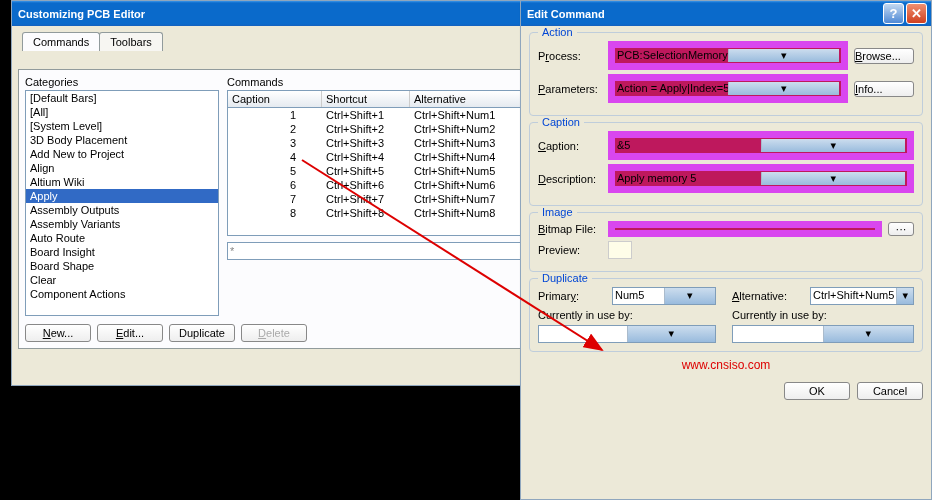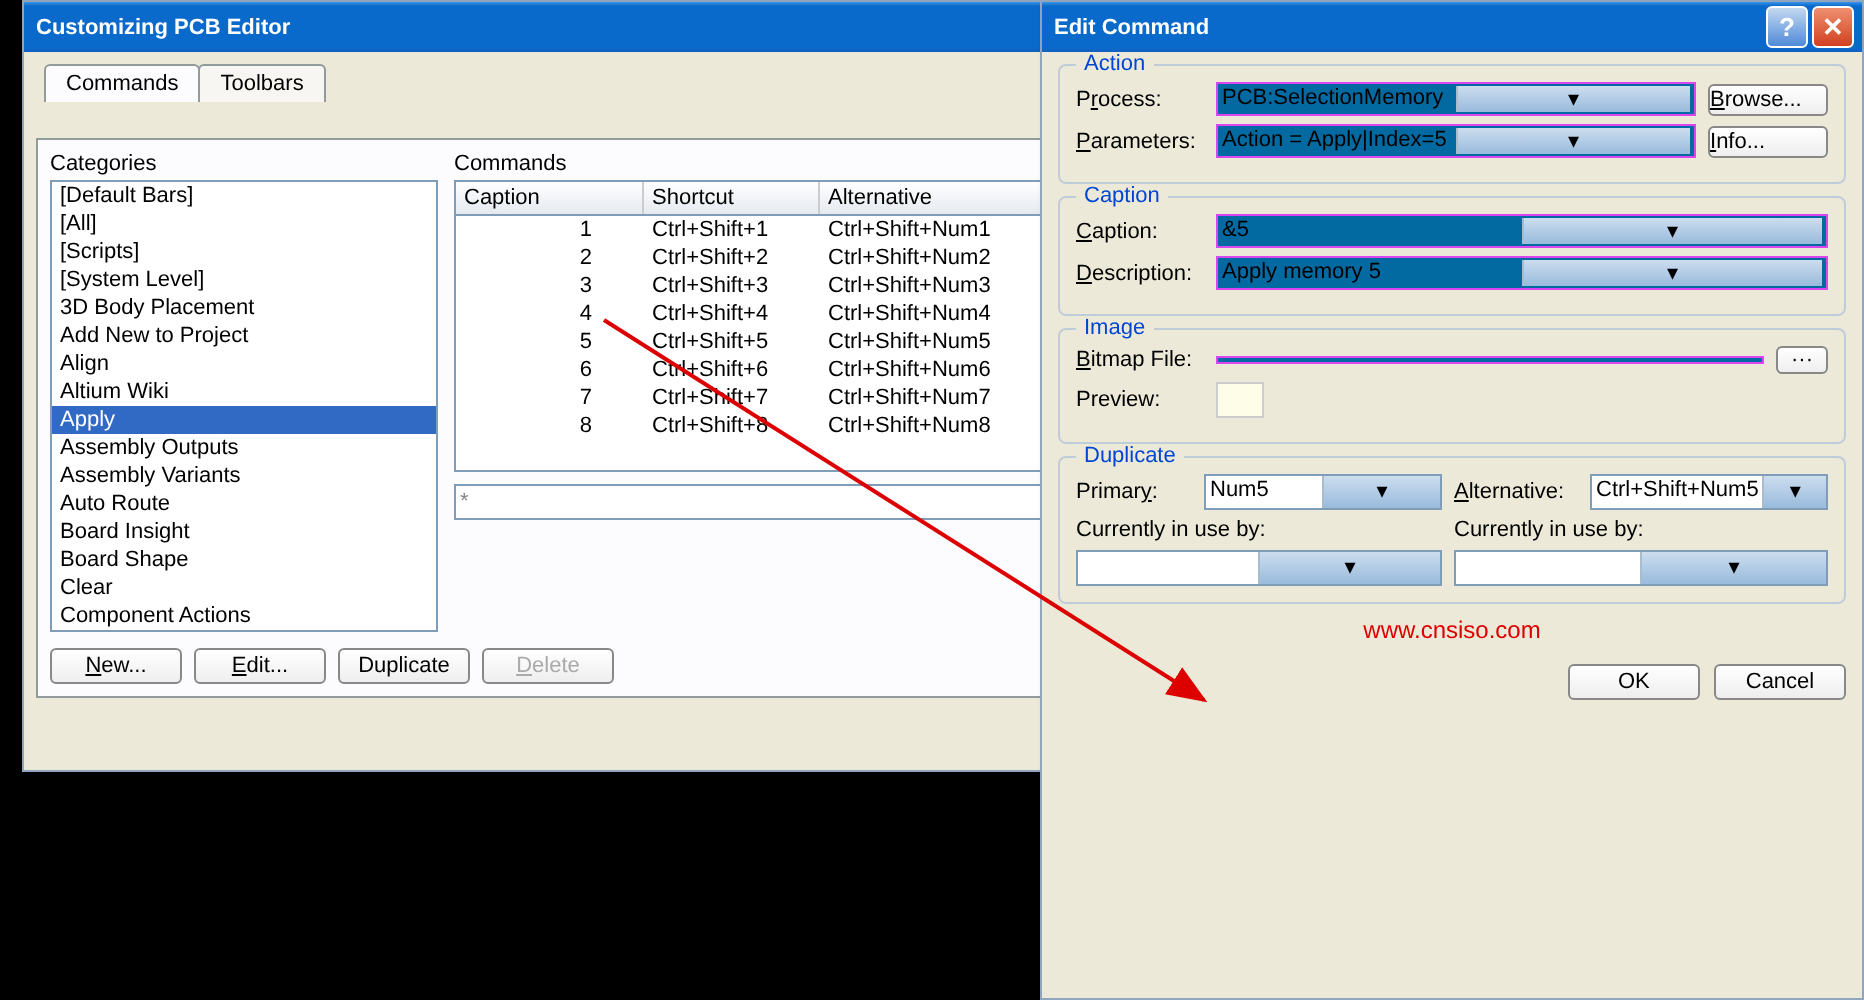--- a/index.html
+++ b/index.html
@@ -46,28 +46,28 @@
 .close-bar { text-align:right; padding:6px 12px;margin-left:12px; }
 .close-bar .btn { display:inline-block; }
 
 
 #dlg-edit { top: 0; left: 520px; width: 412px; height: 500px; }
 .content { padding: 6px 8px; }
 .group { border:1px solid #bfcddb; border-radius:4px; padding:8px; margin-bottom:6px; position:relative; }
 .group-title { position:absolute; top:-7px; left:8px; background:#ece9d8; padding:0 4px; color:#0046d5; }
 .form-row { display:flex; align-items:center; margin-bottom:4px; gap:6px; }
 .form-row .lbl { width:64px; }
-.combo { flex:1; border:1px solid #d946ef; background:#0369a1; padding:1px 2px; display:flex; }
+.combo { flex:1; border:7px solid #d946ef; background:#be185d; padding:1px 2px; display:flex; }
 .combo span { flex:1; overflow:hidden; white-space:nowrap;}
 .combo .drop { width:15px; background:linear-gradient(#cde,#9bd); text-align:center; cursor:pointer; border-left:1px solid #abc;}
 .sbtn { width:60px; border:1px solid #888; border-radius:3px; background:linear-gradient(#fff,#eee); padding:1px 0; cursor:pointer; }
 .ellipsis-btn { width:26px; border:1px solid #888; border-radius:3px; background:linear-gradient(#fff,#eee); text-align:center; cursor:pointer;}
 .preview-box { width:24px; height:18px; background:#fefde8; border:1px solid #ccc; display:inline-block;}
 
-.shortcuts-grid { display:grid; grid-template-columns: 58px 1fr 62px 1fr; gap:4px 6px; align-items:center; }
+.shortcuts-grid { display:grid; grid-template-columns: 58px 1fr 62px 1fr; gap:4px 16px; align-items:center; }
 .blank-combo{border:1px solid #7f9db9;background:#fff;height:18px;display:flex;}
 .blank-combo .drop{width:15px;background:linear-gradient(#cde,#9bd);text-align:center;cursor:pointer;border-left:1px solid #abc;}
 .blank-combo span{flex:1;padding:1px 2px;}
 
 .watermark { color:#d00; font-size:12px; text-align:center; margin:4px 0; }
 .final-btns { text-align:right; padding:0 8px 6px 0; }
 .final-btns .btn { display:inline-block; margin-left:4px; }
 
 
 .arrow-line{position:absolute;pointer-events:none;top:0;left:0;}
@@ -94,21 +94,20 @@
     <div class="tab active">Commands</div>
     <div class="tab">Toolbars</div>
   </div>
   <div class="tab-body">
     <div class="cols">
       <div class="col-cat">
         <span class="label">Categories</span>
         <div class="listbox" id="catlist">
             <div class="item">[Default Bars]</div>
             <div class="item">[All]</div>
-            <div class="item">[Scripts]</div>
             <div class="item">[System Level]</div>
             <div class="item">3D Body Placement</div>
             <div class="item">Add New to Project</div>
             <div class="item">Align</div>
             <div class="item">Altium Wiki</div>
             <div class="item selected">Apply</div>
             <div class="item">Assembly Outputs</div>
             <div class="item">Assembly Variants</div>
             <div class="item">Auto Route</div>
             <div class="item">Board Insight</div>

